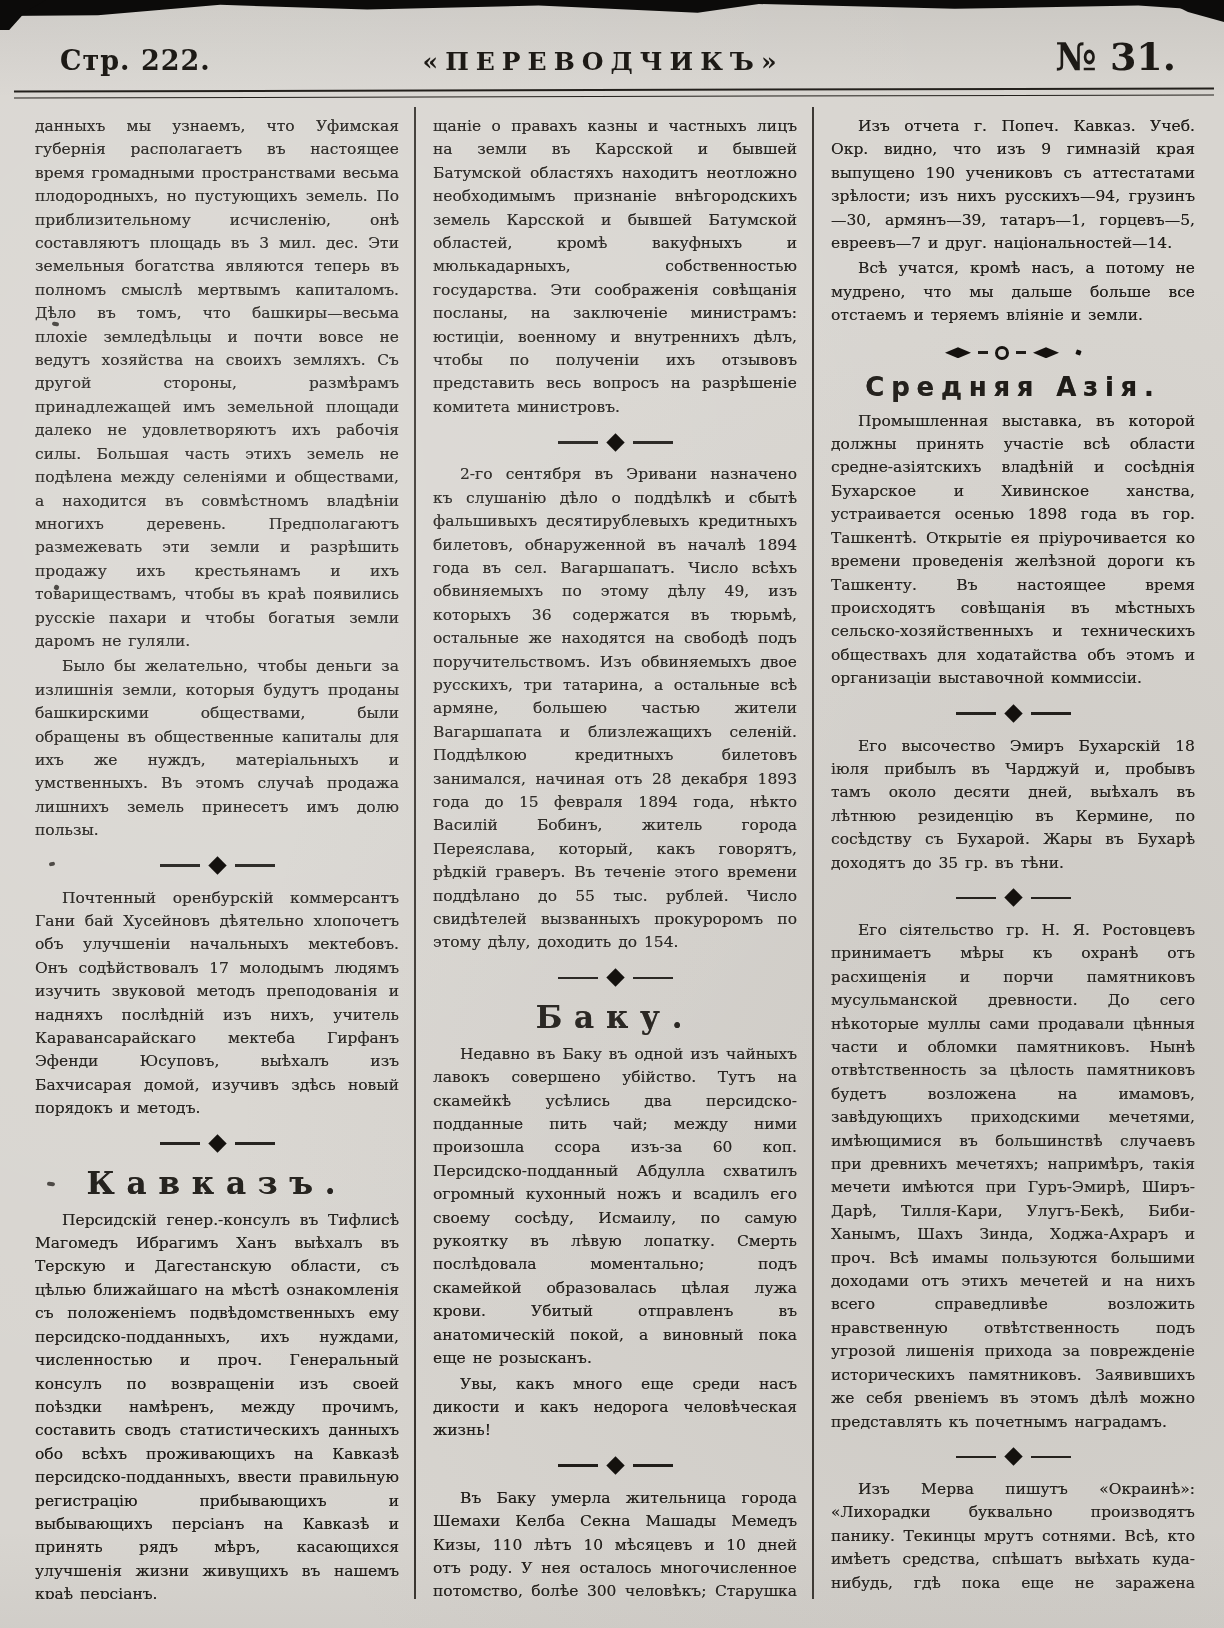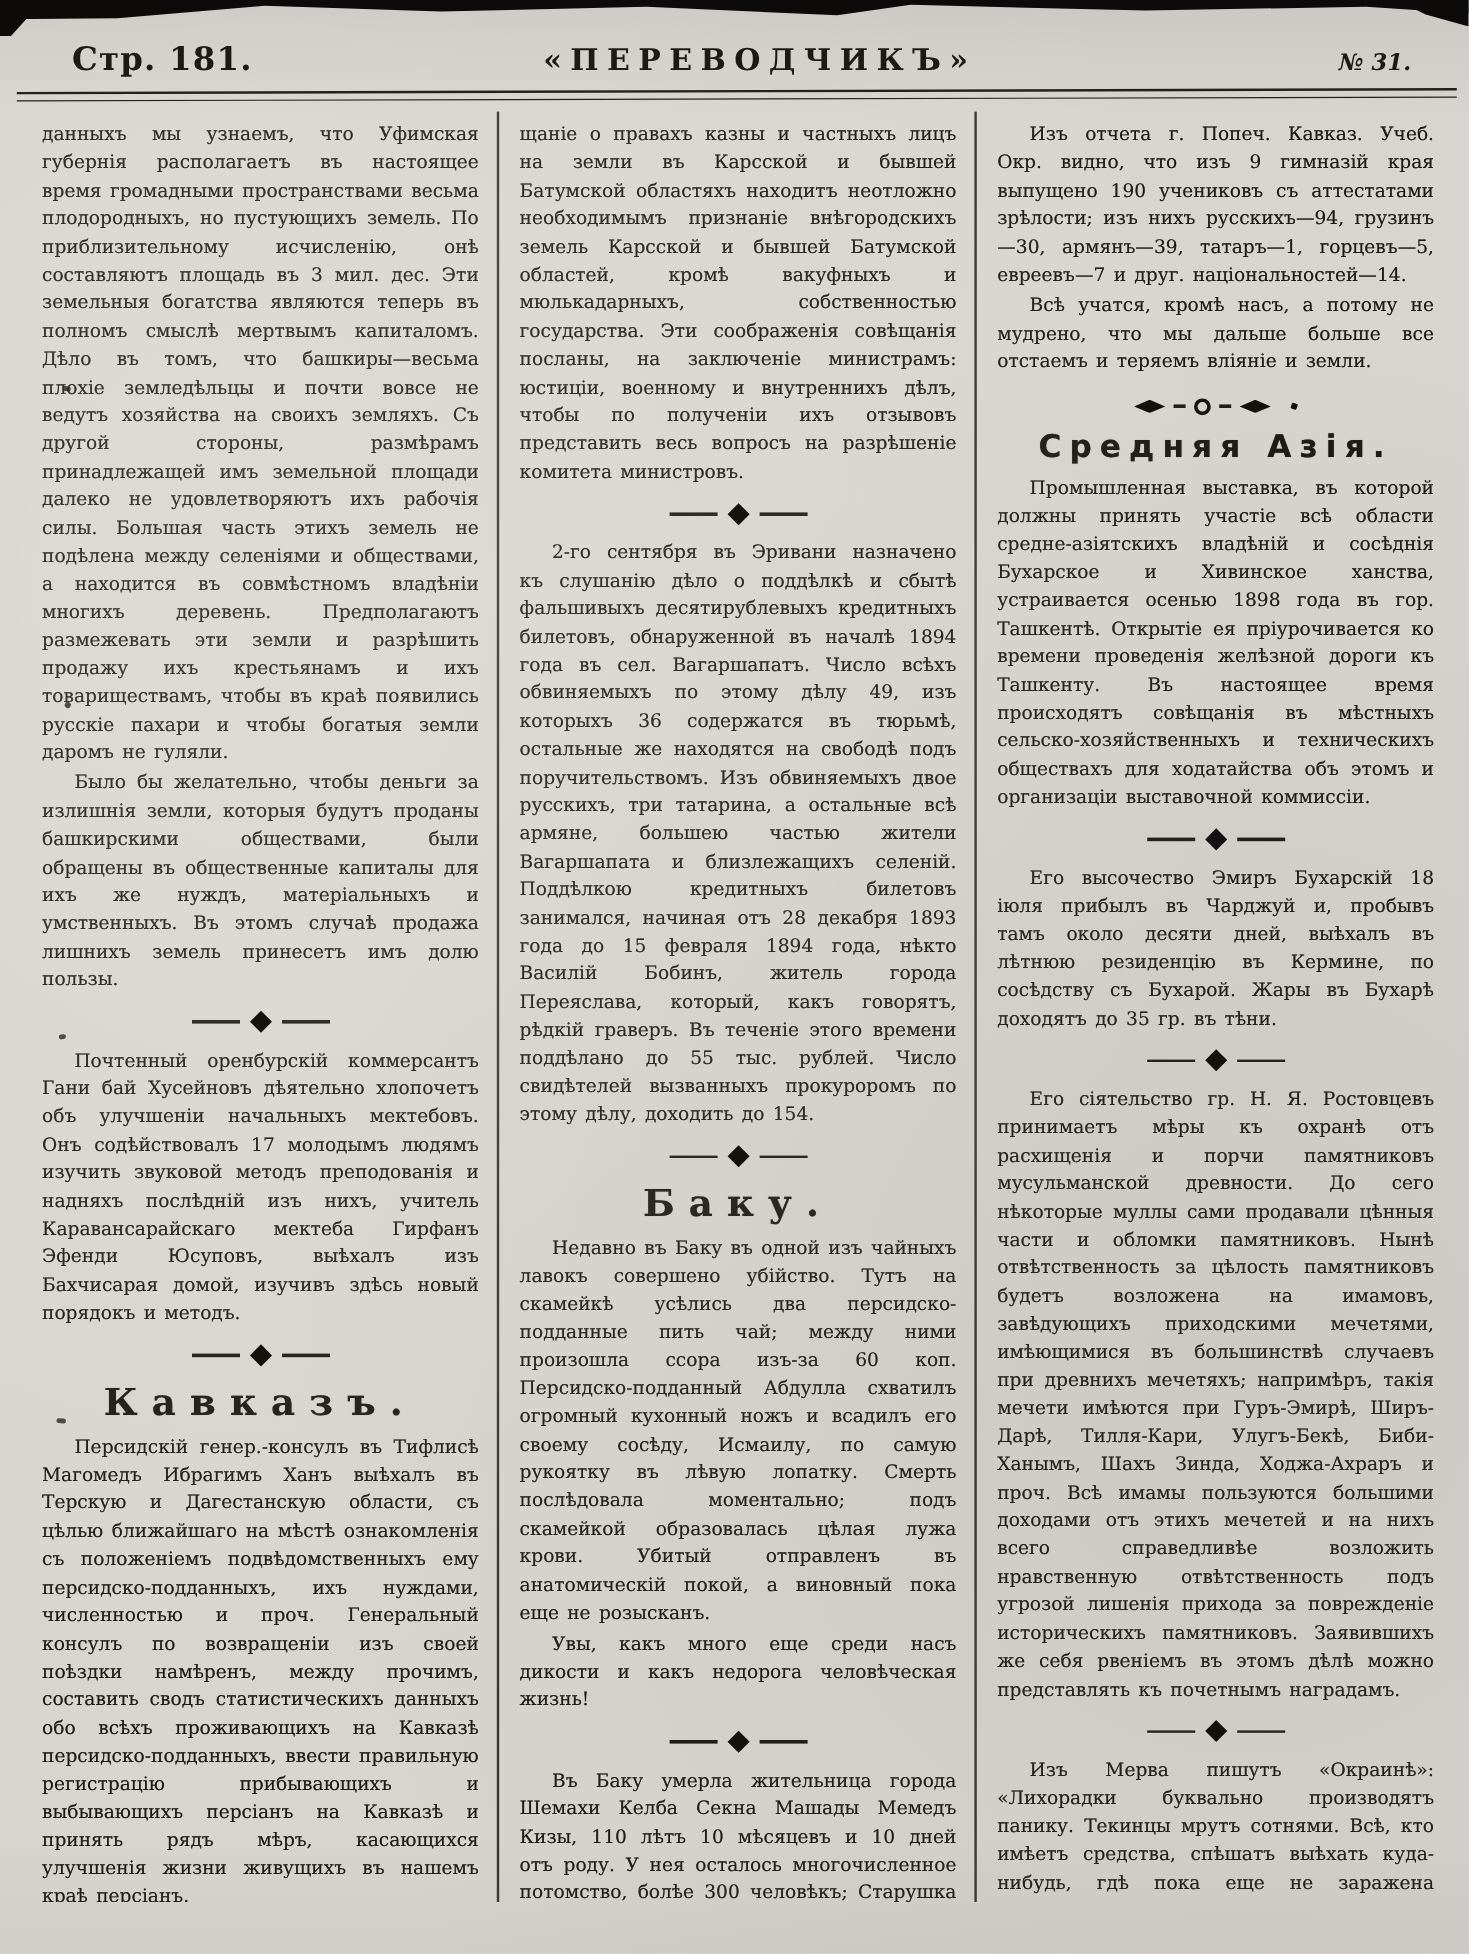--- a/index.html
+++ b/index.html
@@ -30,21 +30,21 @@
   .speck{position:absolute;background:#2a2723;border-radius:2px;opacity:.8;}
 
   
   .header{
     position:relative;
     display:flex;align-items:baseline;justify-content:space-between;
     padding:34px 48px 10px 60px;
   }
   .page-label{font-size:27px;font-weight:bold;letter-spacing:1px;}
   .masthead{font-size:25px;font-weight:bold;letter-spacing:.28em;transform:translateX(-30px);}
-  .issue-label{font-size:19px;font-weight:bold;font-style:italic;}
+  .issue-label{font-size:38px;font-weight:bold;}
   .double-rule{margin:0 10px 0 14px;border-top:2.5px solid #23201c;border-bottom:1.5px solid #23201c;height:5px;transform:rotate(-0.15deg);}
 
   
   .columns{
     display:flex;
     padding:10px 14px 0 18px;
     height:1492px;
     overflow:hidden;
   }
   .col{
@@ -86,21 +86,21 @@
 <div class="paper-tone"></div>
 <div class="scan-edge-top"></div>
 <div class="scan-blob-tl"></div>
 <div class="scan-blob-tr"></div>
 <div class="speck" style="left:52px;top:322px;width:7px;height:4px;transform:rotate(12deg);"></div>
 <div class="speck" style="left:49px;top:862px;width:6px;height:4px;transform:rotate(-8deg);"></div>
 <div class="speck" style="left:47px;top:1182px;width:8px;height:4px;transform:rotate(5deg);"></div>
 <div class="speck" style="left:54px;top:585px;width:5px;height:5px;transform:rotate(30deg);"></div>
 
 <div class="header">
-  <span class="page-label">Стр. 181.</span>
+  <span class="page-label">Стр. 222.</span>
   <span class="masthead">«ПЕРЕВОДЧИКЪ»</span>
   <span class="issue-label">№ 31.</span>
 </div>
 <div class="double-rule"></div>
 
 <div class="columns">
   <div class="col">
       <p class="para noindent">данныхъ мы узнаемъ, что Уфимская губернія располагаетъ въ настоящее время громадными пространствами весьма плодородныхъ, но пустующихъ земель. По приблизительному исчисленію, онѣ составляютъ площадь въ 3 мил. дес. Эти земельныя богатства являются теперь въ полномъ смыслѣ мертвымъ капиталомъ. Дѣло въ томъ, что башкиры—весьма плохіе земледѣльцы и почти вовсе не ведутъ хозяйства на своихъ земляхъ. Съ другой стороны, размѣрамъ принадлежащей имъ земельной площади далеко не удовлетворяютъ ихъ рабочія силы. Большая часть этихъ земель не подѣлена между селеніями и обществами, а находится въ совмѣстномъ владѣніи многихъ деревень. Предполагаютъ размежевать эти земли и разрѣшить продажу ихъ крестьянамъ и ихъ товариществамъ, чтобы въ краѣ появились русскіе пахари и чтобы богатыя земли даромъ не гуляли.</p>
       <p class="para">Было бы желательно, чтобы деньги за излишнія земли, которыя будутъ проданы башкирскими обществами, были обращены въ общественные капиталы для ихъ же нуждъ, матеріальныхъ и умственныхъ. Въ этомъ случаѣ продажа лишнихъ земель принесетъ имъ долю пользы.</p>
       <div class="divider">

